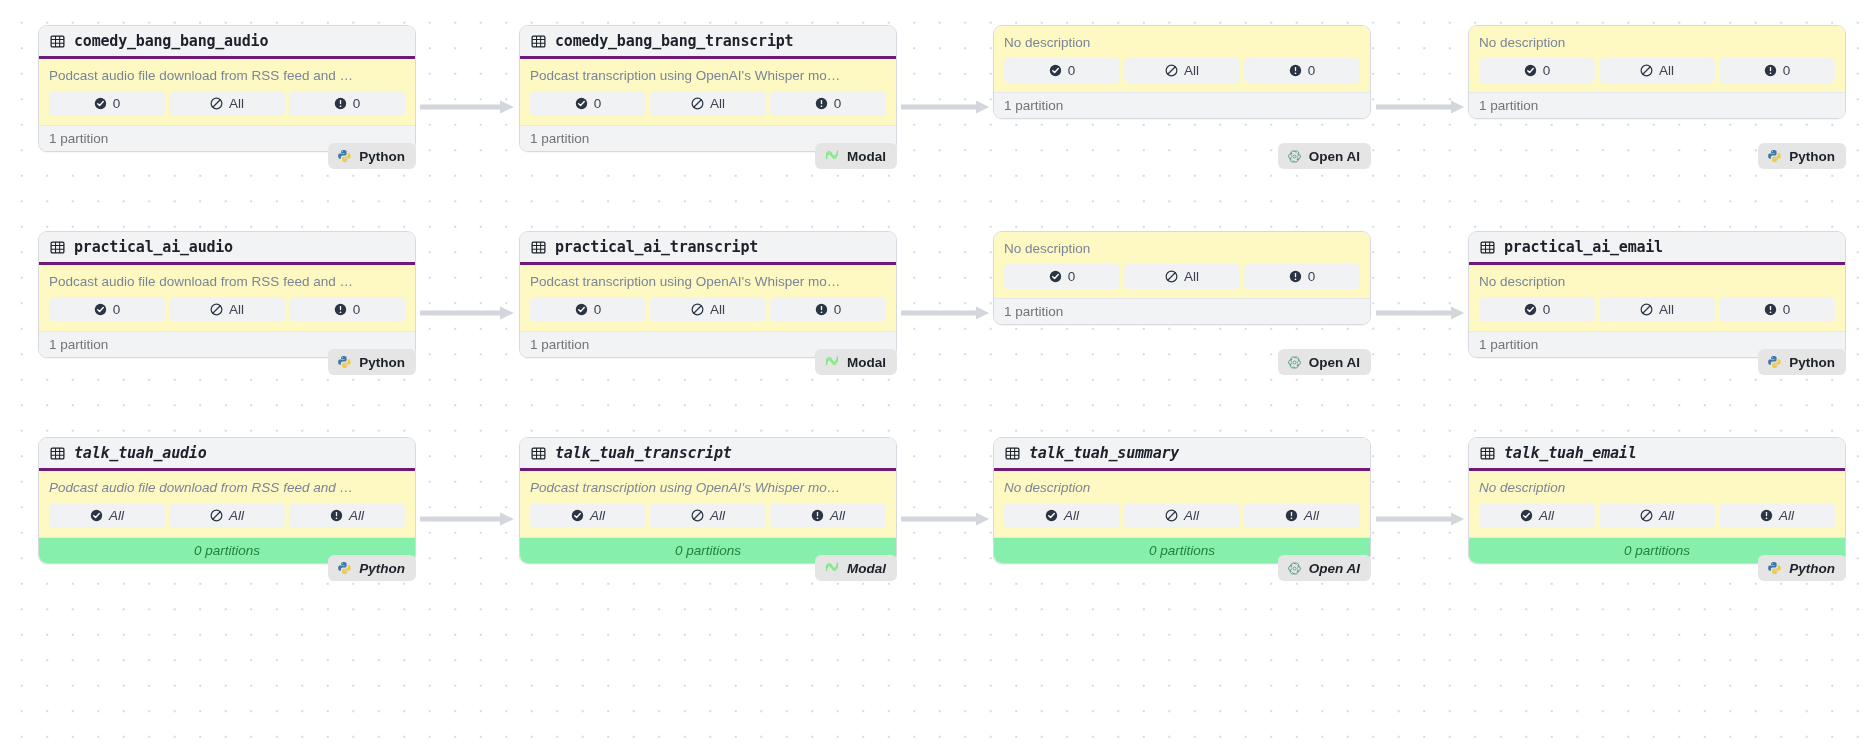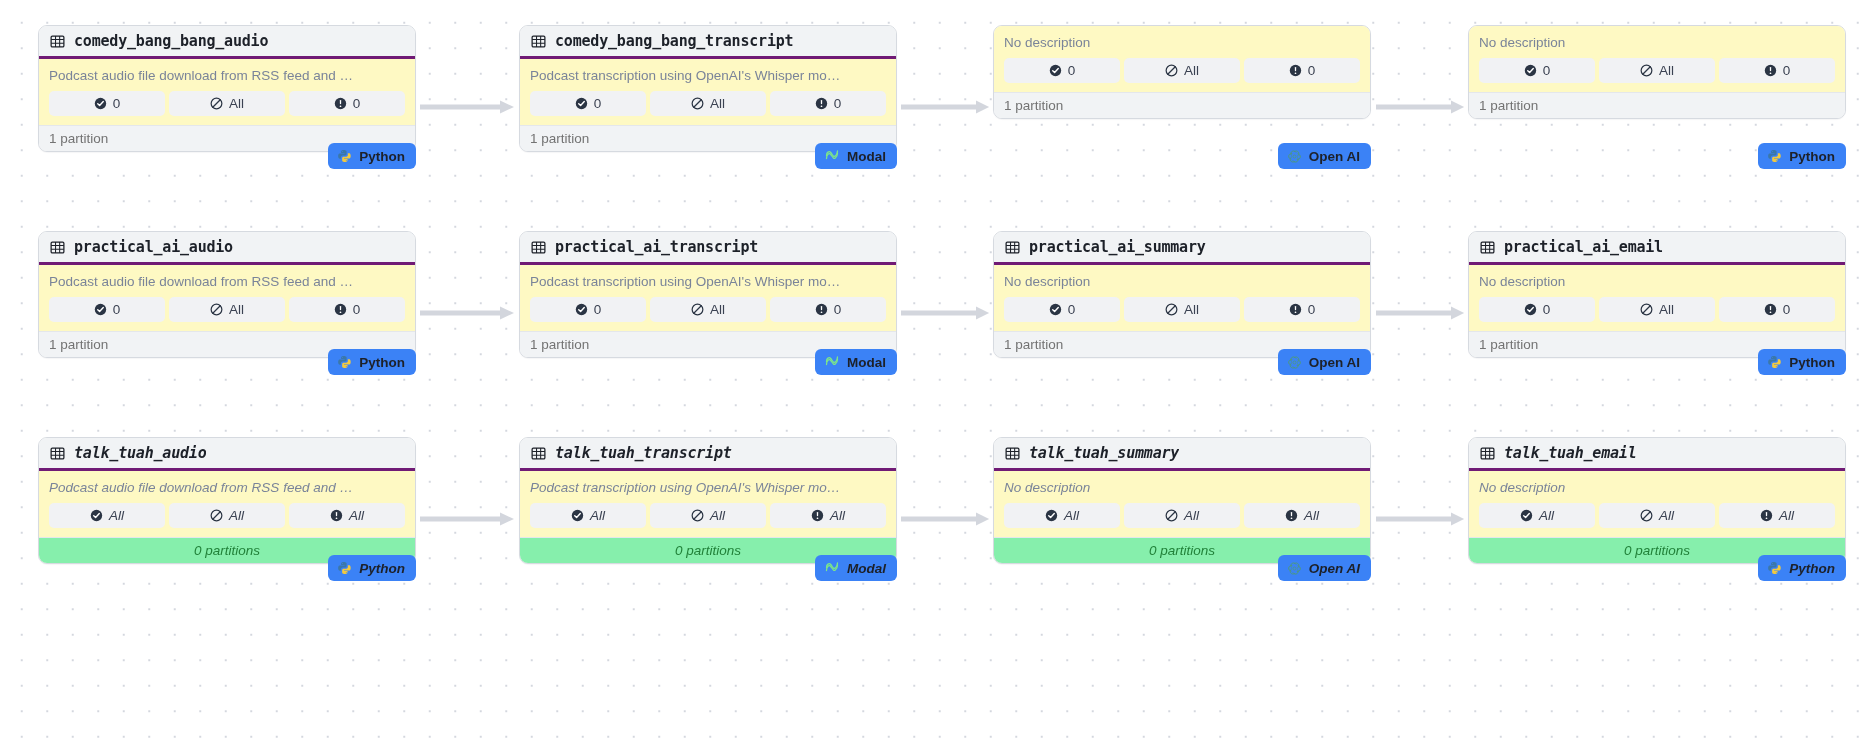--- a/index.html
+++ b/index.html
@@ -98,21 +98,21 @@
   .footer-gray  { background: #f1f3f5; color: #737373; }
   .footer-green { background: #86efac; color: #218139; justify-content: center; }
 
   
   .badge {
     position: absolute;
     top: 118px;
     right: 0;
     height: 26px;
     padding: 0 11px 0 9px;
-    background: #3b82f6;
+    background: #e5e5e5;
     border-radius: 6px;
     display: inline-flex;
     align-items: center;
     gap: 7px;
     font-size: 13.5px;
     font-weight: 700;
     color: #1d2129;
     white-space: nowrap;
   }
   .badge svg { display: block; flex: 0 0 auto; }
@@ -453,30 +453,20 @@
         </div>
       </div>
       <div class="arrow a-1" style="top: 74px;">
         <svg width="90" height="16" viewBox="0 0 96 16" preserveAspectRatio="none">
     <line x1="0" y1="8" x2="82" y2="8" stroke="#d3d6dd" stroke-width="5"></line>
     <polygon points="80,1.5 94,8 80,14.5" fill="#d3d6dd"></polygon>
   </svg>
       </div>
       <div class="node col-2">
         <div class="card">
-          <div class="card-header">
-            <svg class="grid-icon" viewBox="0 0 16 16">
-    <rect x="1.2" y="2.2" width="13.6" height="11.6" rx="1.3" fill="none" stroke="#1d2129" stroke-width="1.35"></rect>
-    <line x1="1.2" y1="5.9" x2="14.8" y2="5.9" stroke="#1d2129" stroke-width="1.2"></line>
-    <line x1="1.2" y1="9.9" x2="14.8" y2="9.9" stroke="#1d2129" stroke-width="1.1"></line>
-    <line x1="5.9" y1="2.2" x2="5.9" y2="13.8" stroke="#1d2129" stroke-width="1.1"></line>
-    <line x1="10.3" y1="2.2" x2="10.3" y2="13.8" stroke="#1d2129" stroke-width="1.1"></line>
-  </svg>
-            <span class="card-title">practical_ai_summary</span>
-          </div>
           <div class="card-body">
             <div class="desc">No description</div>
             <div class="pills">
               <div class="pill">
                 <svg width="13" height="13" viewBox="0 0 16 16">
     <circle cx="8" cy="8" r="7" fill="#2b3544"></circle>
     <path d="M4.6 8.2 L6.9 10.5 L11.4 5.6" fill="none" stroke="#ffffff" stroke-width="1.7" stroke-linecap="round" stroke-linejoin="round"></path>
   </svg>
                 <span>0</span>
               </div>

